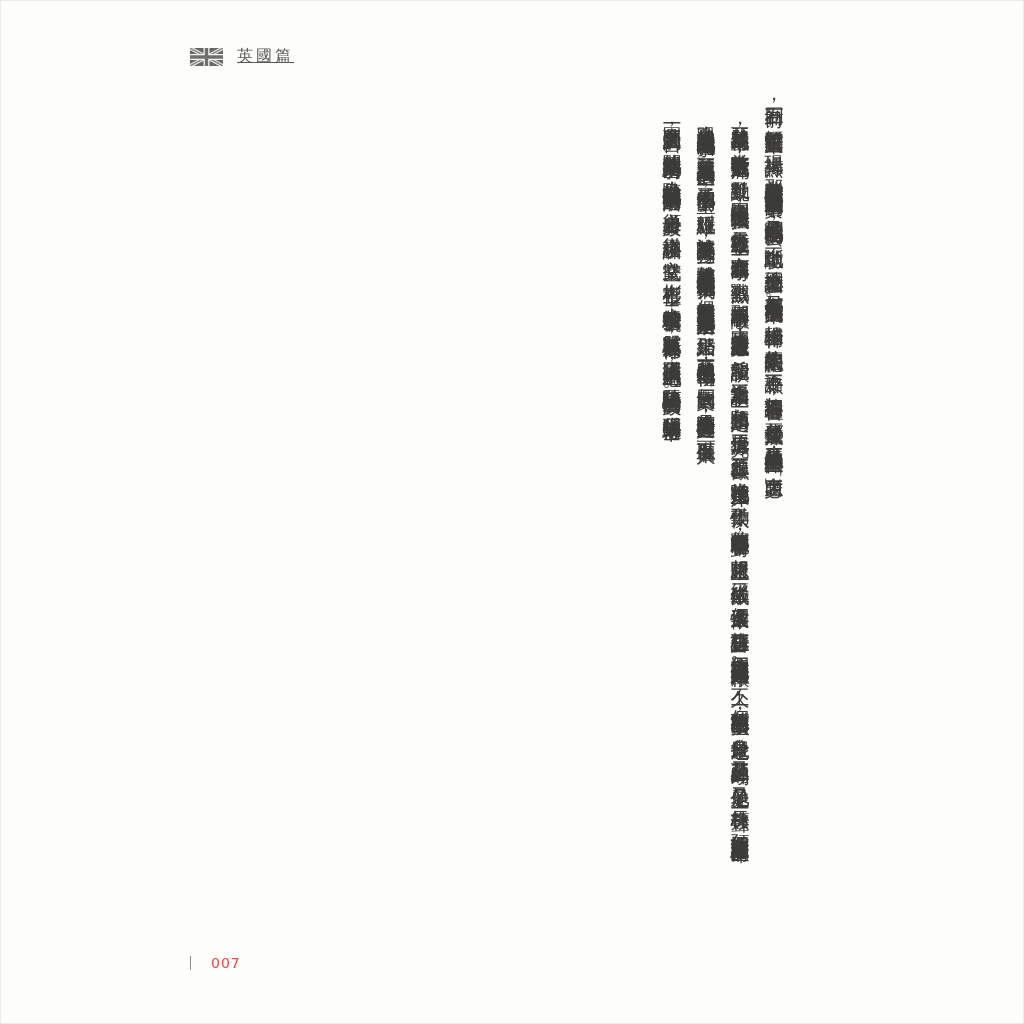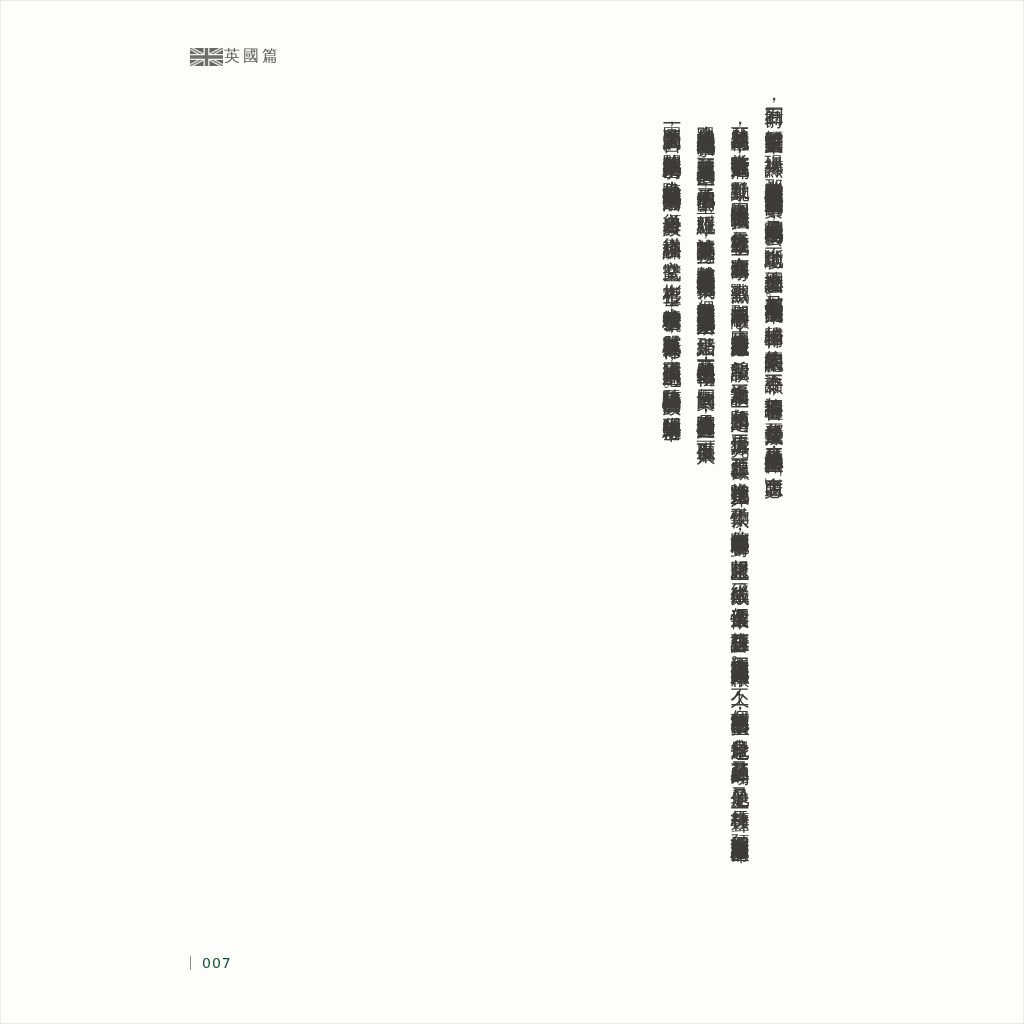--- a/index.html
+++ b/index.html
@@ -15,25 +15,26 @@
     box-shadow: inset 0 0 0 1px #ececea;
     font-family: "DejaVu Serif", serif;
     overflow: hidden;
   }
   .chapter-header {
     position: absolute;
     left: 190px;
     top: 46px;
     display: flex;
     align-items: center;
-    gap: 1px;
+    gap: 14px;
     color: #5c5c5a;
     font-size: 16px;
     letter-spacing: 3px;
     font-family: "DejaVu Sans", sans-serif;
+    text-decoration: underline;
   }
   .flag { display: inline-block; line-height: 0; opacity: 0.85; }
   .text-block {
     position: absolute;
     top: 92px;
     right: 232px;
     width: 622px;
     height: 852px;
     writing-mode: vertical-rl;
     -webkit-writing-mode: vertical-rl;
@@ -45,22 +46,22 @@
     text-align: left;
   }
   .para { margin: 0; padding: 0; }
   .para.indent { text-indent: 20px; }
   .page-footer {
     position: absolute;
     left: 190px;
     top: 955px;
     display: flex;
     align-items: center;
-    gap: 11px;
-    color: #14532d;
+    gap: 20px;
+    color: #ef4444;
     font-size: 14px;
     font-family: "DejaVu Sans", sans-serif;
     letter-spacing: 1px;
   }
   .footer-bar {
     display: inline-block;
     width: 1px;
     height: 14px;
     background: #8d8d8b;
   }

